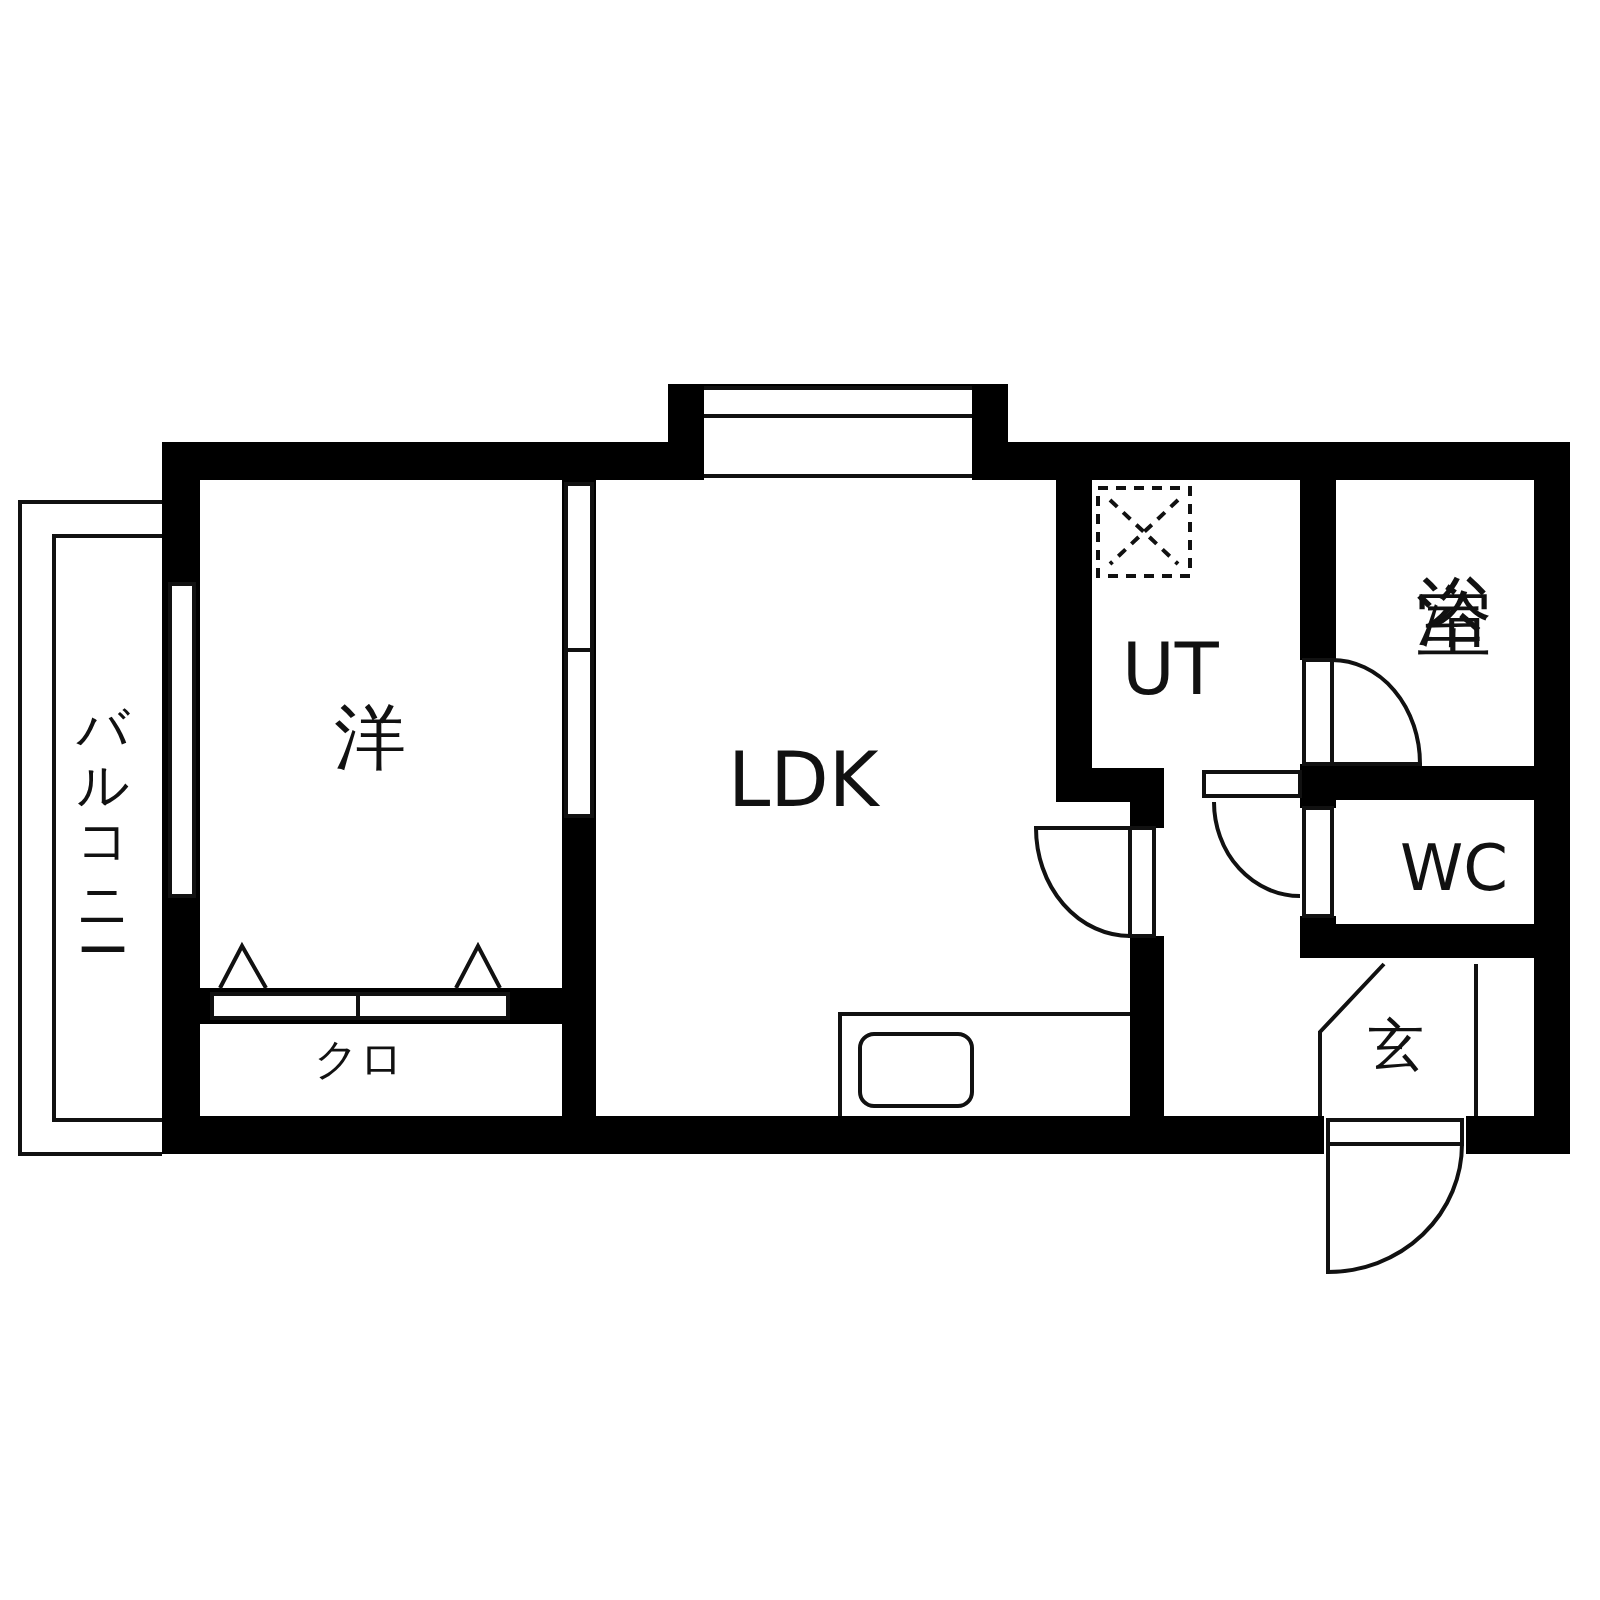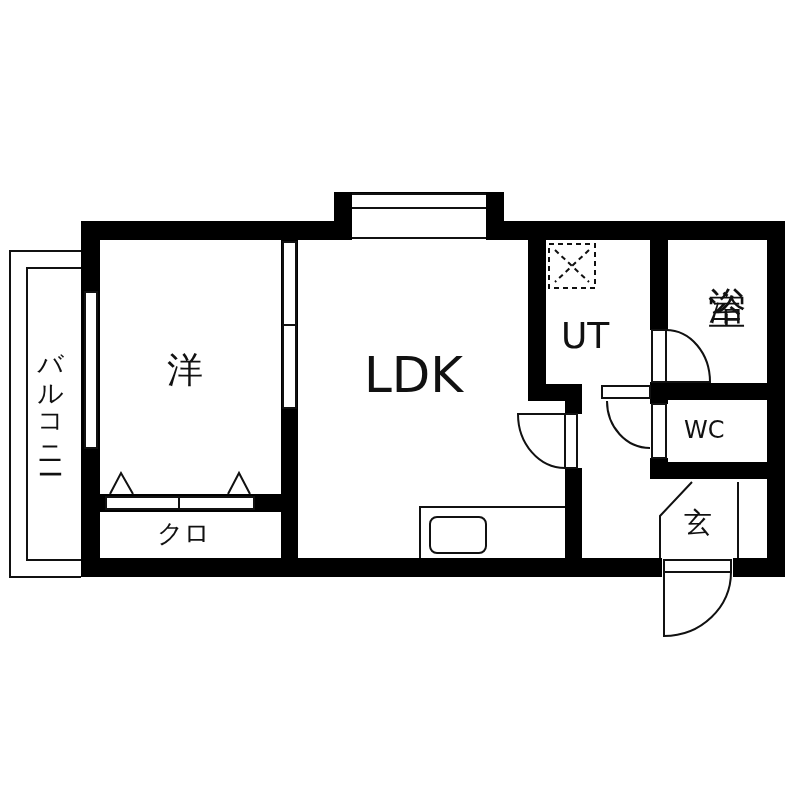--- a/index.html
+++ b/index.html
@@ -101,19 +101,19 @@
     <line x1="738" y1="482" x2="738" y2="558"></line>
   </g>
   <g>
     <rect x="662" y="558" width="71" height="19" fill="#fff"></rect>
     <rect x="664" y="560" width="67" height="12" fill="#fff" stroke="#111" stroke-width="2"></rect>
     <path d="M 664 572 L 664 636 A 67 64 0 0 0 731 572" fill="none" stroke="#111" stroke-width="2"></path>
   </g>
 </svg>
 
 <div class="label" style="left:167px; top:352px; font-size:36px;">洋</div>
-<div class="label" style="left:364px; top:350px; font-size:50px;">LDK</div>
-<div class="label" style="left:157px; top:520px; font-size:26px;">クロ</div>
+<div class="label" style="left:364px; top:371px; font-size:38px;">LDK</div>
+<div class="label" style="left:157px; top:520px; font-size:22px;">クロ</div>
 <div class="label vlabel" style="left:38px; top:335px; font-size:26px;">バルコニー</div>
 <div class="label" style="left:561px; top:318px; font-size:36px;">UT</div>
 <div class="label vlabel" style="left:708px; top:257px; font-size:38px;">浴室</div>
-<div class="label" style="left:684px; top:418px; font-size:24px;">WC</div>
+<div class="label" style="left:700px; top:418px; font-size:32px;">WC</div>
 <div class="label" style="left:684px; top:509px; font-size:28px;">玄</div>
 
 </body></html>

